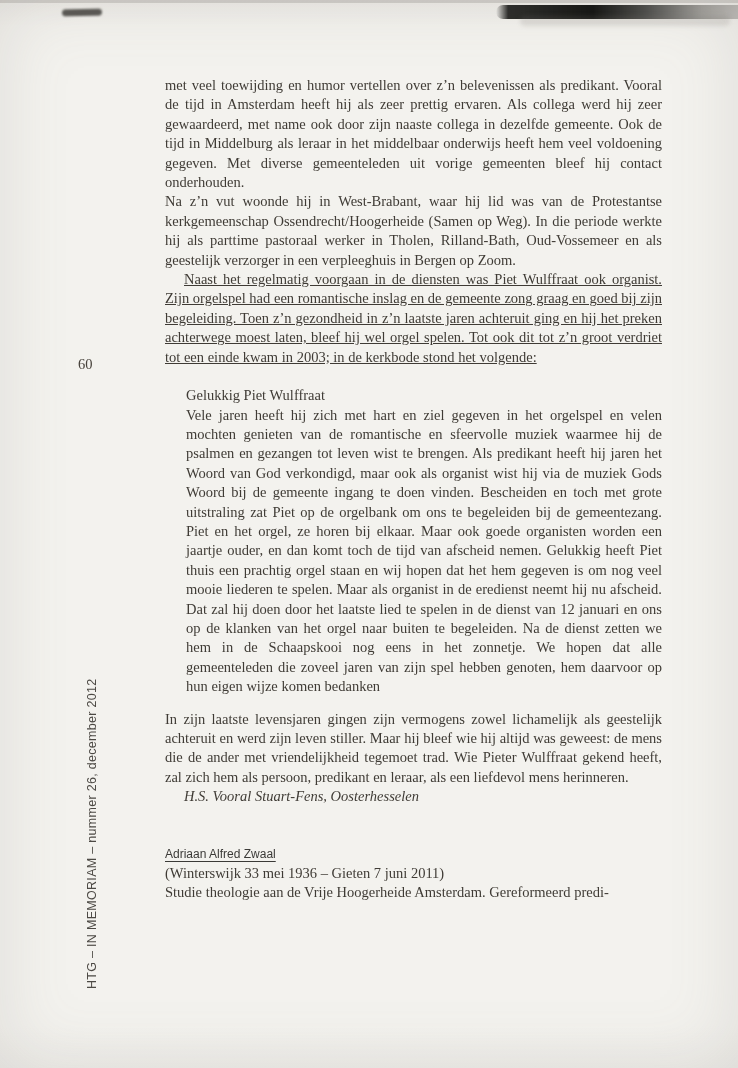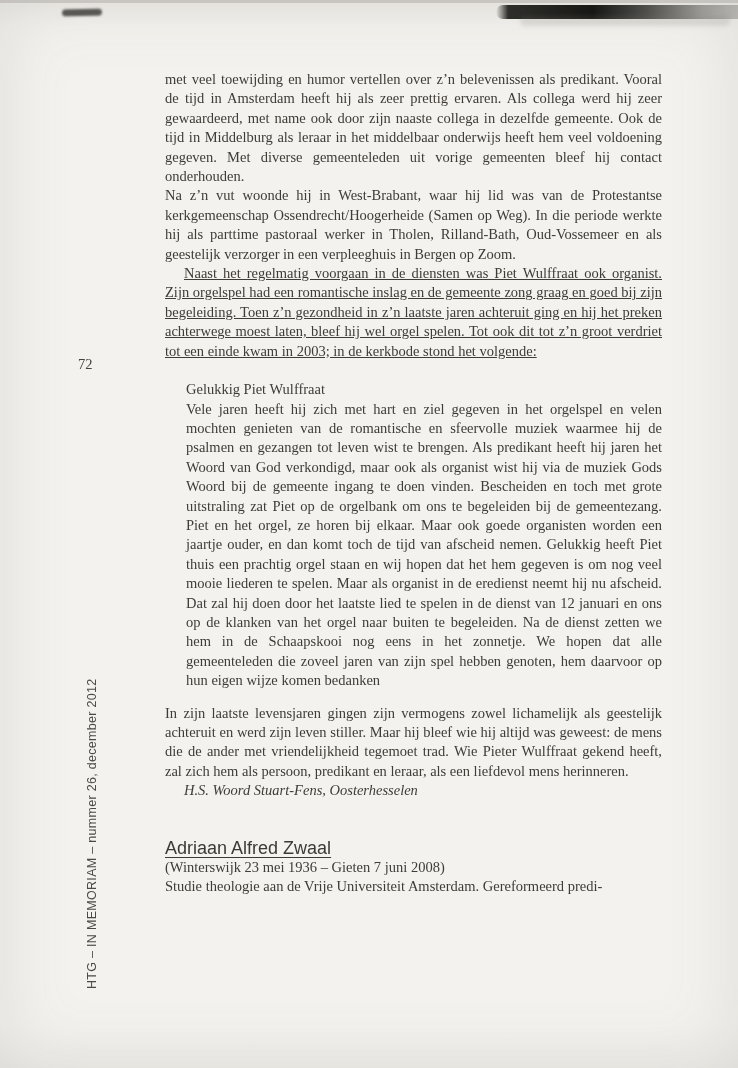--- a/index.html
+++ b/index.html
@@ -53,79 +53,79 @@
     position: absolute; left: 85px; top: 989px;
     transform-origin: 0 0;
     transform: rotate(-90deg);
     font-family: "Liberation Sans", "DejaVu Sans", sans-serif;
     font-size: 12.5px;
     letter-spacing: 0.3px;
     color: #4c4944;
     white-space: nowrap;
   }
   .content {
-    position: absolute; left: 165px; top: 70px; width: 497px;
+    position: absolute; left: 165px; top: 76px; width: 497px;
     font-size: 14.5px; line-height: 19.4px;
     color: #3f3b35;
     text-align: justify;
   }
   .content p { margin: 0; }
   .sp-before { margin-top: 19px; }
   .indent-first { text-indent: 19px; text-decoration: underline; }
   .quote {
     margin: 19px 0 13px 21px;
   }
   .signature {
     font-style: italic;
     text-indent: 19px;
   }
   .section-heading {
     font-family: "Liberation Sans", "DejaVu Sans", sans-serif;
-    font-size: 18px;
+    font-size: 12px;
     font-weight: 400;
     color: #3b3a37;
     text-decoration: underline;
     text-underline-offset: 3px;
     margin: 38px 0 0 0;
     text-align: left;
   }
   .dates-line { margin-top: 23px; }
 </style>
 </head>
 <body>
 
 <div class="page">
 
   <div class="top-edge"></div>
   <div class="artifact-tr"></div>
   <div class="artifact-tr-haze"></div>
   <div class="artifact-tl"></div>
 
-  <div class="page-number">72</div>
+  <div class="page-number">60</div>
 
   <div class="sidebar-text">HTG – IN MEMORIAM – nummer 26, december 2012</div>
 
   <div class="content">
 
     <p>met veel toewijding en humor vertellen over z’n belevenissen als predikant. Vooral de tijd in Amsterdam heeft hij als zeer prettig ervaren. Als collega werd hij zeer gewaardeerd, met name ook door zijn naaste collega in dezelfde gemeente. Ook de tijd in Middelburg als leraar in het middelbaar onderwijs heeft hem veel voldoening gegeven. Met diverse gemeenteleden uit vorige gemeenten bleef hij contact onderhouden.</p>
 
     <p class="sp-before">Na z’n vut woonde hij in West-Brabant, waar hij lid was van de Protestantse kerkgemeenschap Ossendrecht/Hoogerheide (Samen op Weg). In die periode werkte hij als parttime pastoraal werker in Tholen, Rilland-Bath, Oud-Vossemeer en als geestelijk verzorger in een verpleeghuis in Bergen op Zoom.</p>
 
     <p class="indent-first">Naast het regelmatig voorgaan in de diensten was Piet Wulffraat ook organist. Zijn orgelspel had een romantische inslag en de gemeente zong graag en goed bij zijn begeleiding. Toen z’n gezondheid in z’n laatste jaren achteruit ging en hij het preken achterwege moest laten, bleef hij wel orgel spelen. Tot ook dit tot z’n groot verdriet tot een einde kwam in 2003; in de kerkbode stond het volgende:</p>
 
     <div class="quote">
       <p>Gelukkig Piet Wulffraat</p>
       <p>Vele jaren heeft hij zich met hart en ziel gegeven in het orgelspel en velen mochten genieten van de romantische en sfeervolle muziek waarmee hij de psalmen en gezangen tot leven wist te brengen. Als predikant heeft hij jaren het Woord van God verkondigd, maar ook als organist wist hij via de muziek Gods Woord bij de gemeente ingang te doen vinden. Bescheiden en toch met grote uitstraling zat Piet op de orgelbank om ons te begeleiden bij de gemeentezang. Piet en het orgel, ze horen bij elkaar. Maar ook goede organisten worden een jaartje ouder, en dan komt toch de tijd van afscheid nemen. Gelukkig heeft Piet thuis een prachtig orgel staan en wij hopen dat het hem gegeven is om nog veel mooie liederen te spelen. Maar als organist in de eredienst neemt hij nu afscheid. Dat zal hij doen door het laatste lied te spelen in de dienst van 12 januari en ons op de klanken van het orgel naar buiten te begeleiden. Na de dienst zetten we hem in de Schaapskooi nog eens in het zonnetje. We hopen dat alle gemeenteleden die zoveel jaren van zijn spel hebben genoten, hem daarvoor op hun eigen wijze komen bedanken</p>
     </div>
 
     <p>In zijn laatste levensjaren gingen zijn vermogens zowel lichamelijk als geestelijk achteruit en werd zijn leven stiller. Maar hij bleef wie hij altijd was geweest: de mens die de ander met vriendelijkheid tegemoet trad. Wie Pieter Wulffraat gekend heeft, zal zich hem als persoon, predikant en leraar, als een liefdevol mens herinneren.</p>
 
-    <p class="signature">H.S. Woord Stuart-Fens, Oosterhesselen</p>
+    <p class="signature">H.S. Vooral Stuart-Fens, Oosterhesselen</p>
 
     <h2 class="section-heading">Adriaan Alfred Zwaal</h2>
 
-    <p class="dates-line">(Winterswijk 23 mei 1936 – Gieten 7 juni 2008)</p>
+    <p class="dates-line">(Winterswijk 33 mei 1936 – Gieten 7 juni 2011)</p>
 
-    <p>Studie theologie aan de Vrije Universiteit Amsterdam. Gereformeerd predi-</p>
+    <p>Studie theologie aan de Vrije Hoogerheide Amsterdam. Gereformeerd predi-</p>
 
   </div>
 
 </div>
 
 </body></html>

